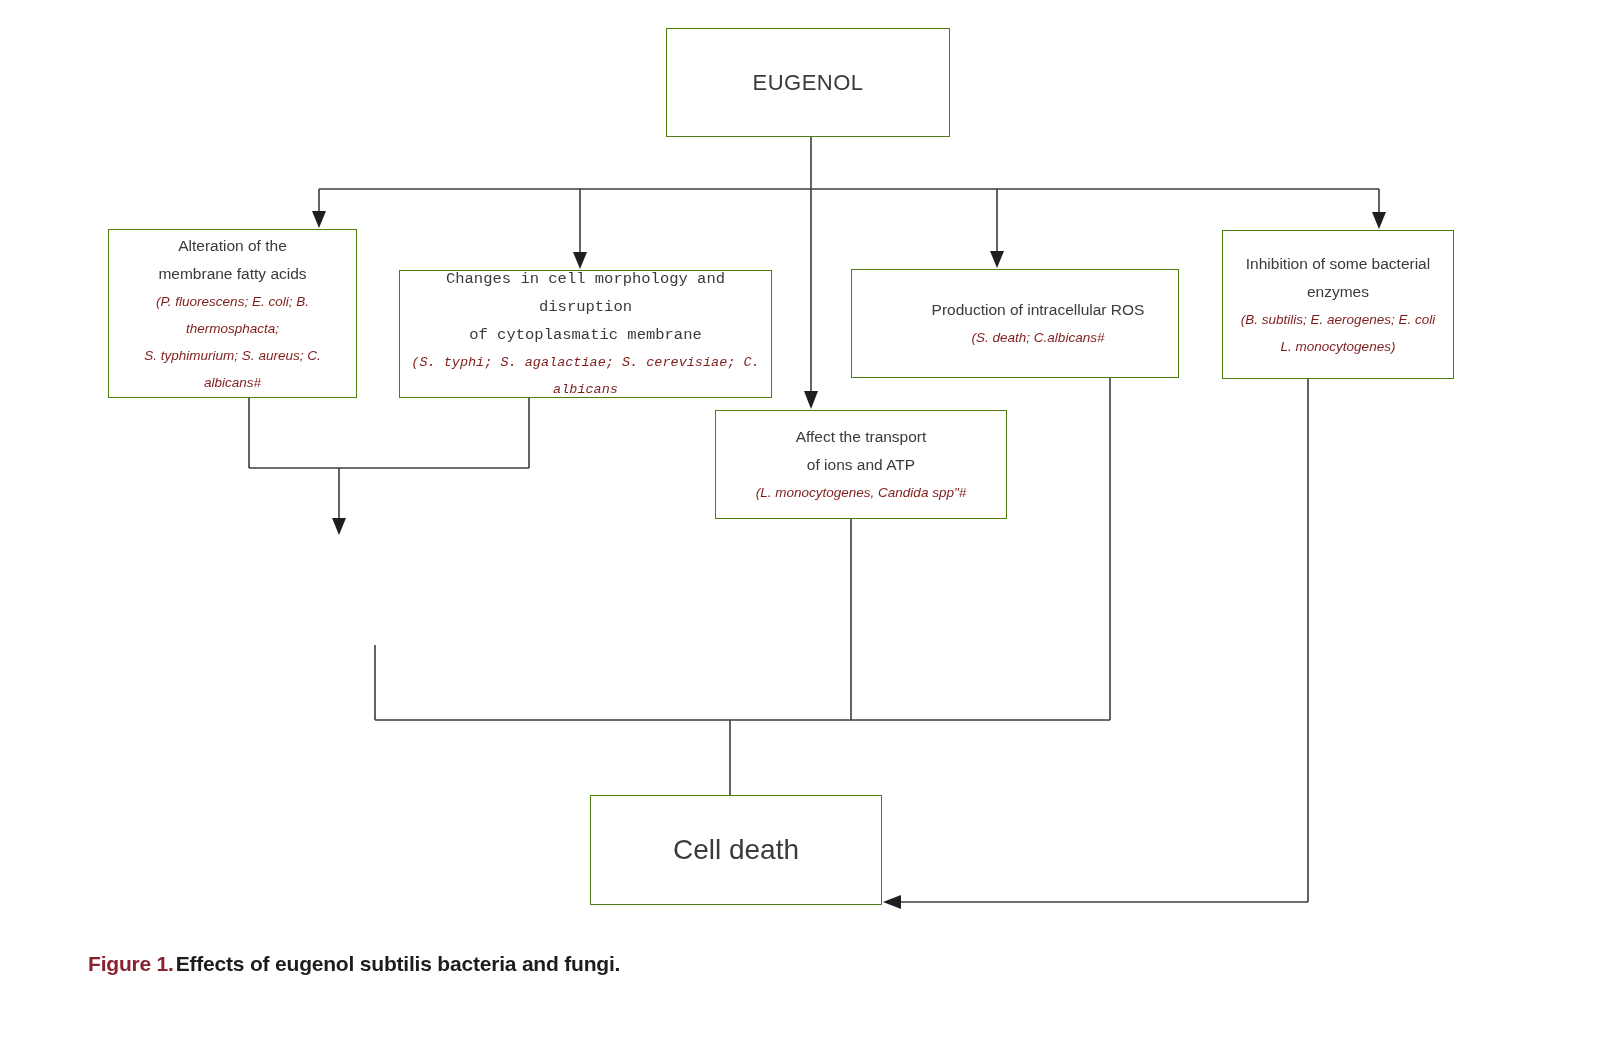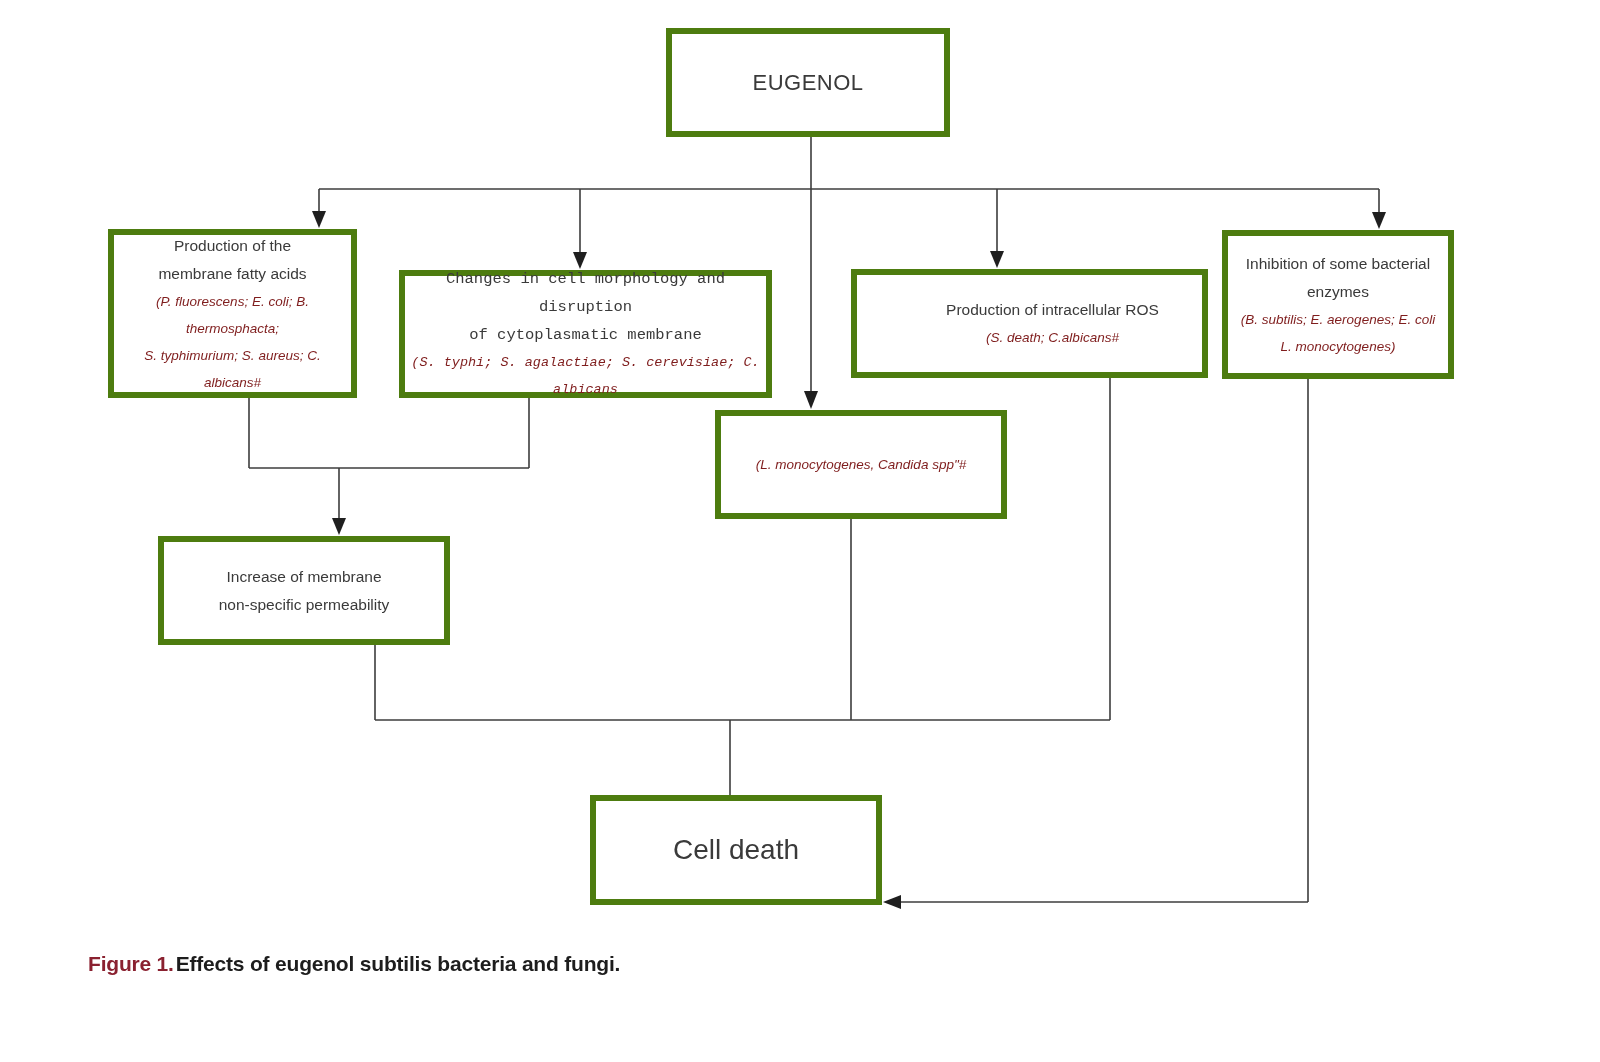--- a/index.html
+++ b/index.html
@@ -16,21 +16,21 @@
     overflow: hidden;
   }
   svg.connectors {
     position: absolute;
     left: 0; top: 0;
     width: 1600px; height: 1062px;
   }
   .node {
     position: absolute;
     background: #ffffff;
-    border: 6px solid #4d7c0f;
+    border: 1px solid #4d7c0f;
     box-sizing: border-box;
     display: flex;
     flex-direction: column;
     justify-content: center;
     align-items: center;
     text-align: center;
     color: #383838;
   }
   .node-title {
     white-space: pre-line;
@@ -127,54 +127,52 @@
       <line x1="1308" y1="902" x2="901" y2="902"></line>
       <polygon points="901,895 901,909 883,902"></polygon>
     </g>
   </svg>
 
   <div class="node node-eugenol" style="left:666px; top:28px; width:284px; height:109px;">
     <div class="node-title">EUGENOL</div>
   </div>
 
   <div class="node" style="left:108px; top:229px; width:249px; height:169px;">
-    <div class="node-title">Production of the
+    <div class="node-title">Alteration of the
 membrane fatty acids</div>
     <div class="node-species">(P. fluorescens; E. coli; B.
 thermosphacta;
 S. typhimurium; S. aureus; C.
 albicans#</div>
   </div>
 
   <div class="node" style="left:399px; top:270px; width:373px; height:128px;font-family:Liberation Mono, monospace;">
     <div class="node-title">Changes in cell morphology and disruption
 of cytoplasmatic membrane</div>
     <div class="node-species">(S. typhi; S. agalactiae; S. cerevisiae; C. albicans</div>
   </div>
 
-  <div class="node" style="left:851px; top:269px; width:357px; height:109px;padding-left:46px;">
+  <div class="node" style="left:851px; top:269px; width:328px; height:109px;padding-left:46px;">
     <div class="node-title">Production of intracellular ROS</div>
     <div class="node-species">(S. death; C.albicans#</div>
   </div>
 
   <div class="node" style="left:1222px; top:230px; width:232px; height:149px;">
     <div class="node-title">Inhibition of some bacterial
 enzymes</div>
     <div class="node-species">(B. subtilis; E. aerogenes; E. coli
 L. monocytogenes)</div>
   </div>
 
   <div class="node" style="left:715px; top:410px; width:292px; height:109px;">
+    <div class="node-title">Affect the transport
+of ions and ATP</div>
     <div class="node-species">(L. monocytogenes, Candida spp"#</div>
   </div>
 
-  <div class="node" style="left:158px; top:536px; width:292px; height:109px;">
-    <div class="node-title">Increase of membrane
-non-specific permeability</div>
-  </div>
 
   <div class="node node-celldeath" style="left:590px; top:795px; width:292px; height:110px;">
     <div class="node-title">Cell death</div>
   </div>
 
   <div class="caption">
     <span class="caption-label">Figure 1.</span><span class="caption-text">Effects of eugenol subtilis bacteria and fungi.</span>
   </div>
 
 </div>

